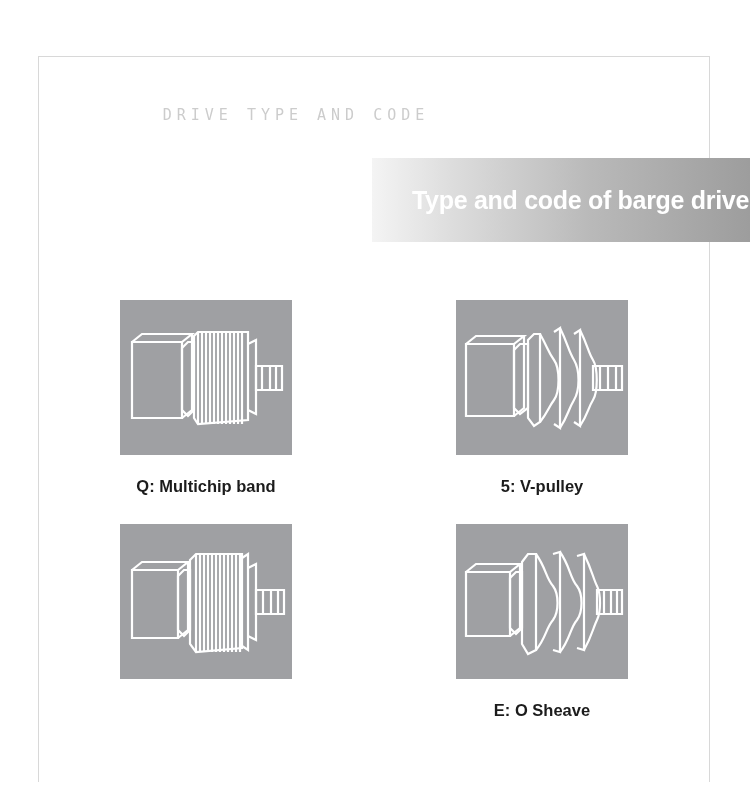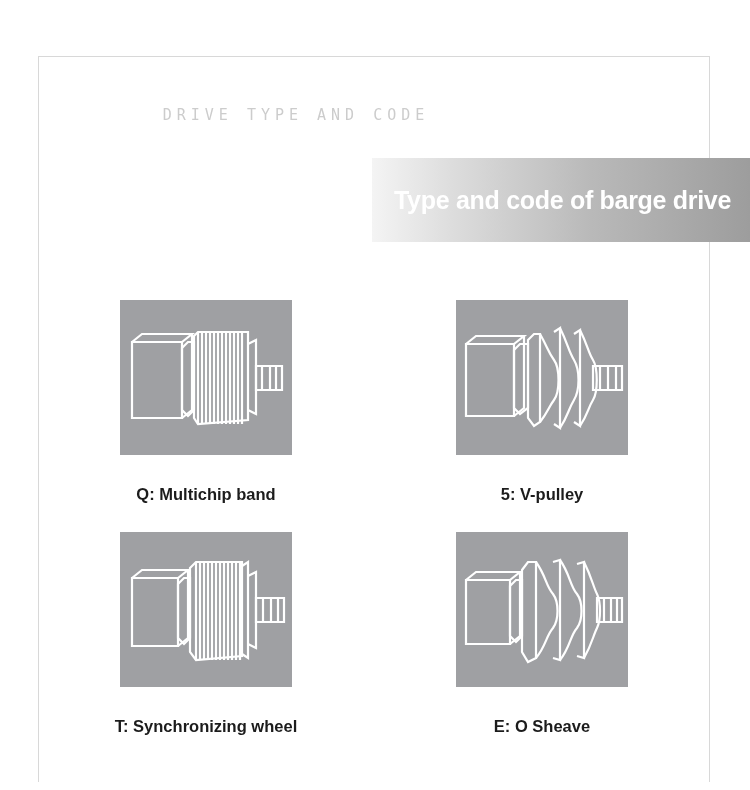--- a/index.html
+++ b/index.html
@@ -47,21 +47,21 @@
     width: 378px;
     height: 84px;
     background: linear-gradient(to right, #f4f4f4 0%, #dcdcdc 22%, #b9b9b9 58%, #9d9d9d 100%);
     display: flex;
     align-items: center;
   }
   .title-band .title-text {
     color: #ffffff;
     font-size: 25px;
     font-weight: bold;
-    margin-left: 22px;
+    margin-left: 40px;
     letter-spacing: -0.3px;
     white-space: nowrap;
   }
 
   .grid {
     position: absolute;
     left: 38px;
     top: 300px;
     width: 672px;
   }
@@ -76,21 +76,21 @@
   }
   .thumb {
     width: 172px;
     height: 155px;
     background: #9fa0a3;
     display: flex;
     align-items: center;
     justify-content: center;
   }
   .caption {
-    margin-top: 30px;
+    margin-top: 22px;
     font-size: 16.5px;
     font-weight: bold;
     color: #1c1c1c;
     white-space: nowrap;
   }
   .row2 { margin-top: 28px; }
   .row2 .cell:first-child .thumb { margin-left: 0; }
 
   svg { display: block; }
 </style>
@@ -203,21 +203,20 @@
             <path d="M122 34 L128 30 L128 126 L122 122"></path>
             <path d="M128 44 L136 40 L136 116 L128 112"></path>
 
             <path d="M136 66 L164 66 L164 90 L136 90 Z"></path>
             <path d="M143 66 L143 90"></path>
             <path d="M151 66 L151 90"></path>
             <path d="M158 66 L158 90"></path>
           </g>
         </svg>
       </div>
-      <div class="caption">T: Synchronizing wheel</div>
     </div>
 
     <div class="cell">
       <div class="thumb">
         <svg width="172" height="155" viewBox="0 0 172 155">
           <g fill="none" stroke="#ffffff" stroke-width="2.2">
             <path d="M10 48 L54 48 L54 112 L10 112 Z"></path>
             <path d="M10 48 L20 40 L64 40 L54 48"></path>
             <path d="M64 40 L64 104 L54 112"></path>
             <path d="M54 54 L60 48 L66 48 L66 104 L60 110 L54 104 Z"></path>

